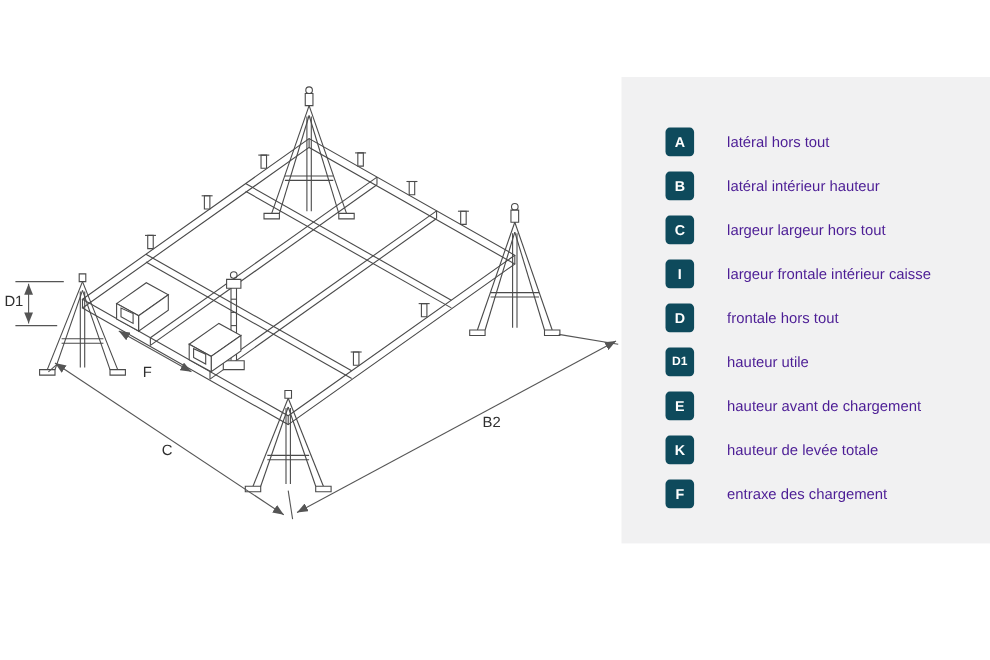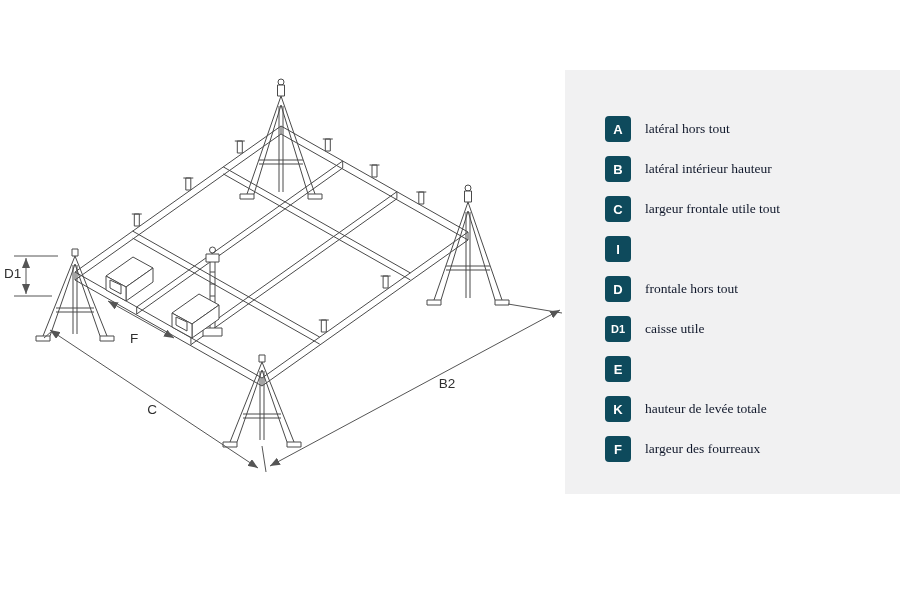--- a/index.html
+++ b/index.html
@@ -44,25 +44,24 @@
     width:26px;height:26px;
     flex:0 0 26px;
     background:#0e4a5c;
     color:#ffffff;
     border-radius:4px;
     display:flex;align-items:center;justify-content:center;
     font-size:13px;font-weight:bold;
   }
   .row:nth-child(6) .badge{font-size:11px;}
   .lbl{
-    margin-left:14px;
+    margin-left:30px;
     font-size:13.5px;
-    color:#0f172a;
+    color:#4c1d95;
     white-space:nowrap;
-    font-family:Liberation Serif, serif;
   }
 </style>
 </head>
 <body>
 
 <svg class="drawing" width="565" height="600" viewBox="0 0 565 600" xmlns="http://www.w3.org/2000/svg">
   <defs>
     <marker id="arrow" markerWidth="10" markerHeight="8" refX="10" refY="4" orient="auto-start-reverse" markerUnits="userSpaceOnUse">
       <path d="M0,0 L10,4 L0,8 Z" fill="#555555"></path>
     </marker>
@@ -193,44 +192,46 @@
     <span class="lbl">latéral hors tout</span>
   </div>
 
   <div class="row">
     <span class="badge">B</span>
     <span class="lbl">latéral intérieur hauteur</span>
   </div>
 
   <div class="row">
     <span class="badge">C</span>
-    <span class="lbl">largeur frontale utile tout</span>
+    <span class="lbl">largeur largeur hors tout</span>
   </div>
 
   <div class="row">
     <span class="badge">I</span>
+    <span class="lbl">largeur frontale intérieur caisse</span>
   </div>
 
   <div class="row">
     <span class="badge">D</span>
     <span class="lbl">frontale hors tout</span>
   </div>
 
   <div class="row">
     <span class="badge">D1</span>
-    <span class="lbl">caisse utile</span>
+    <span class="lbl">hauteur utile</span>
   </div>
 
   <div class="row">
     <span class="badge">E</span>
+    <span class="lbl">hauteur avant de chargement</span>
   </div>
 
   <div class="row">
     <span class="badge">K</span>
     <span class="lbl">hauteur de levée totale</span>
   </div>
 
   <div class="row">
     <span class="badge">F</span>
-    <span class="lbl">largeur des fourreaux</span>
+    <span class="lbl">entraxe des chargement</span>
   </div>
 
 </div>
 
 </body></html>

